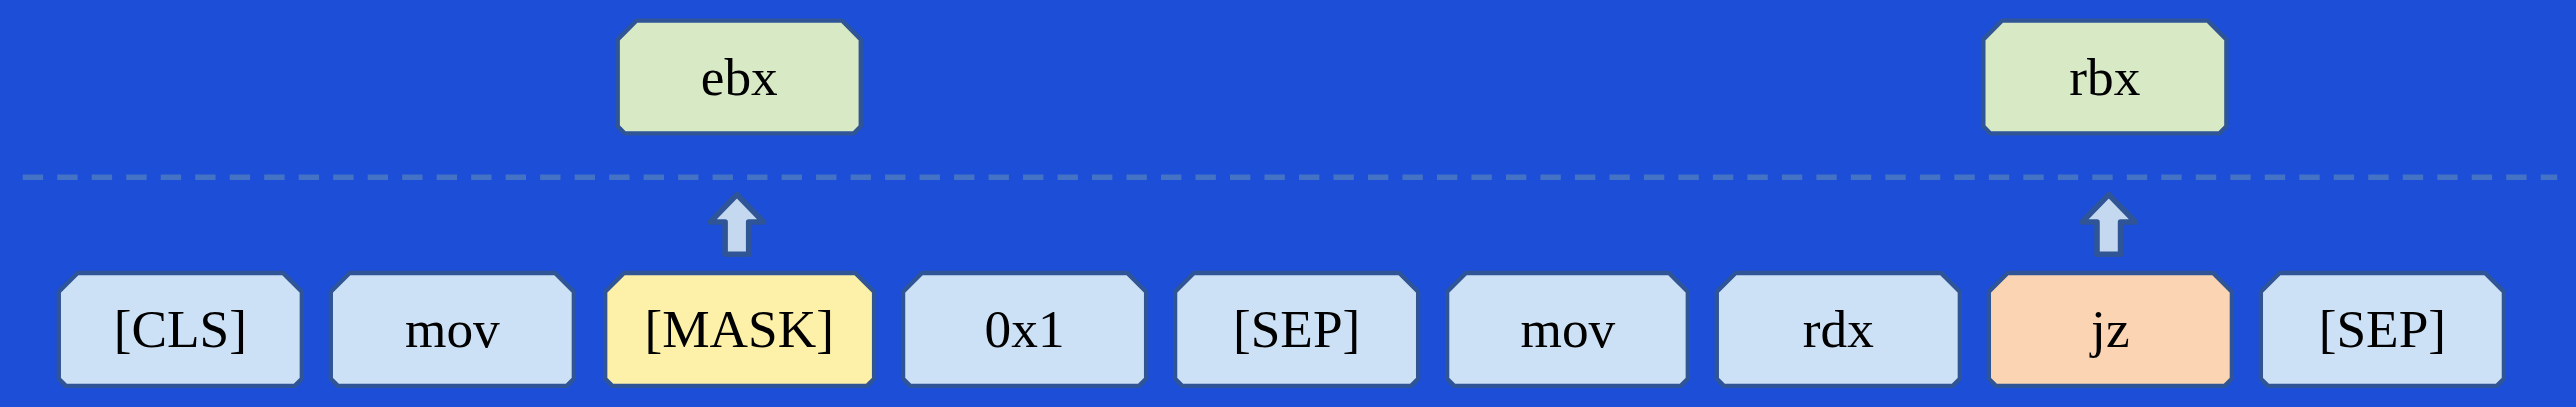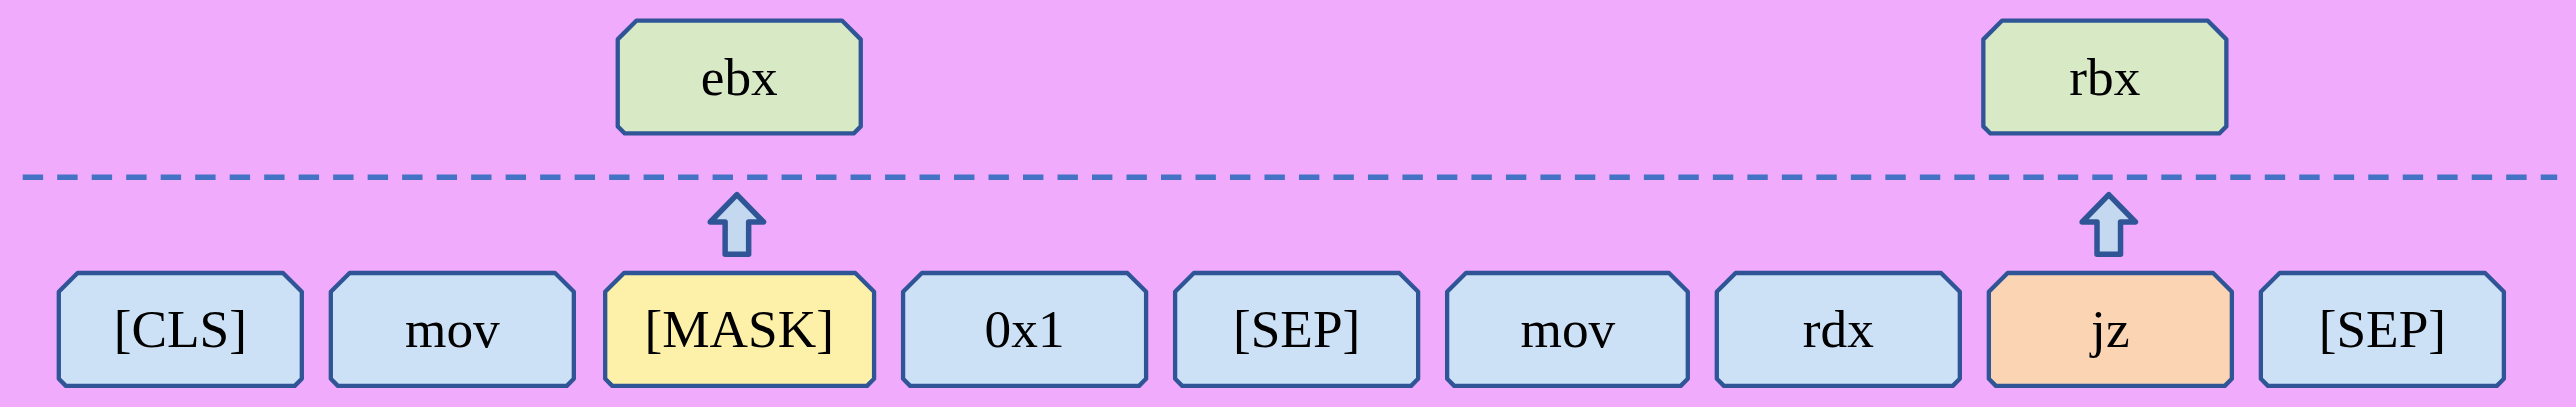--- a/index.html
+++ b/index.html
@@ -4,21 +4,21 @@
 <style>
   html, body {
     margin: 0;
     padding: 0;
     background: #ffffff;
   }
   .canvas {
     position: relative;
     width: 2576px;
     height: 408px;
-    background: #f0abfc;
+    background: #1d4ed8;
     overflow: hidden;
   }
   svg {
     display: block;
   }
   .token-label {
     font-family: "Liberation Serif", "DejaVu Serif", serif;
     font-size: 68px;
     fill: #000000;
   }

